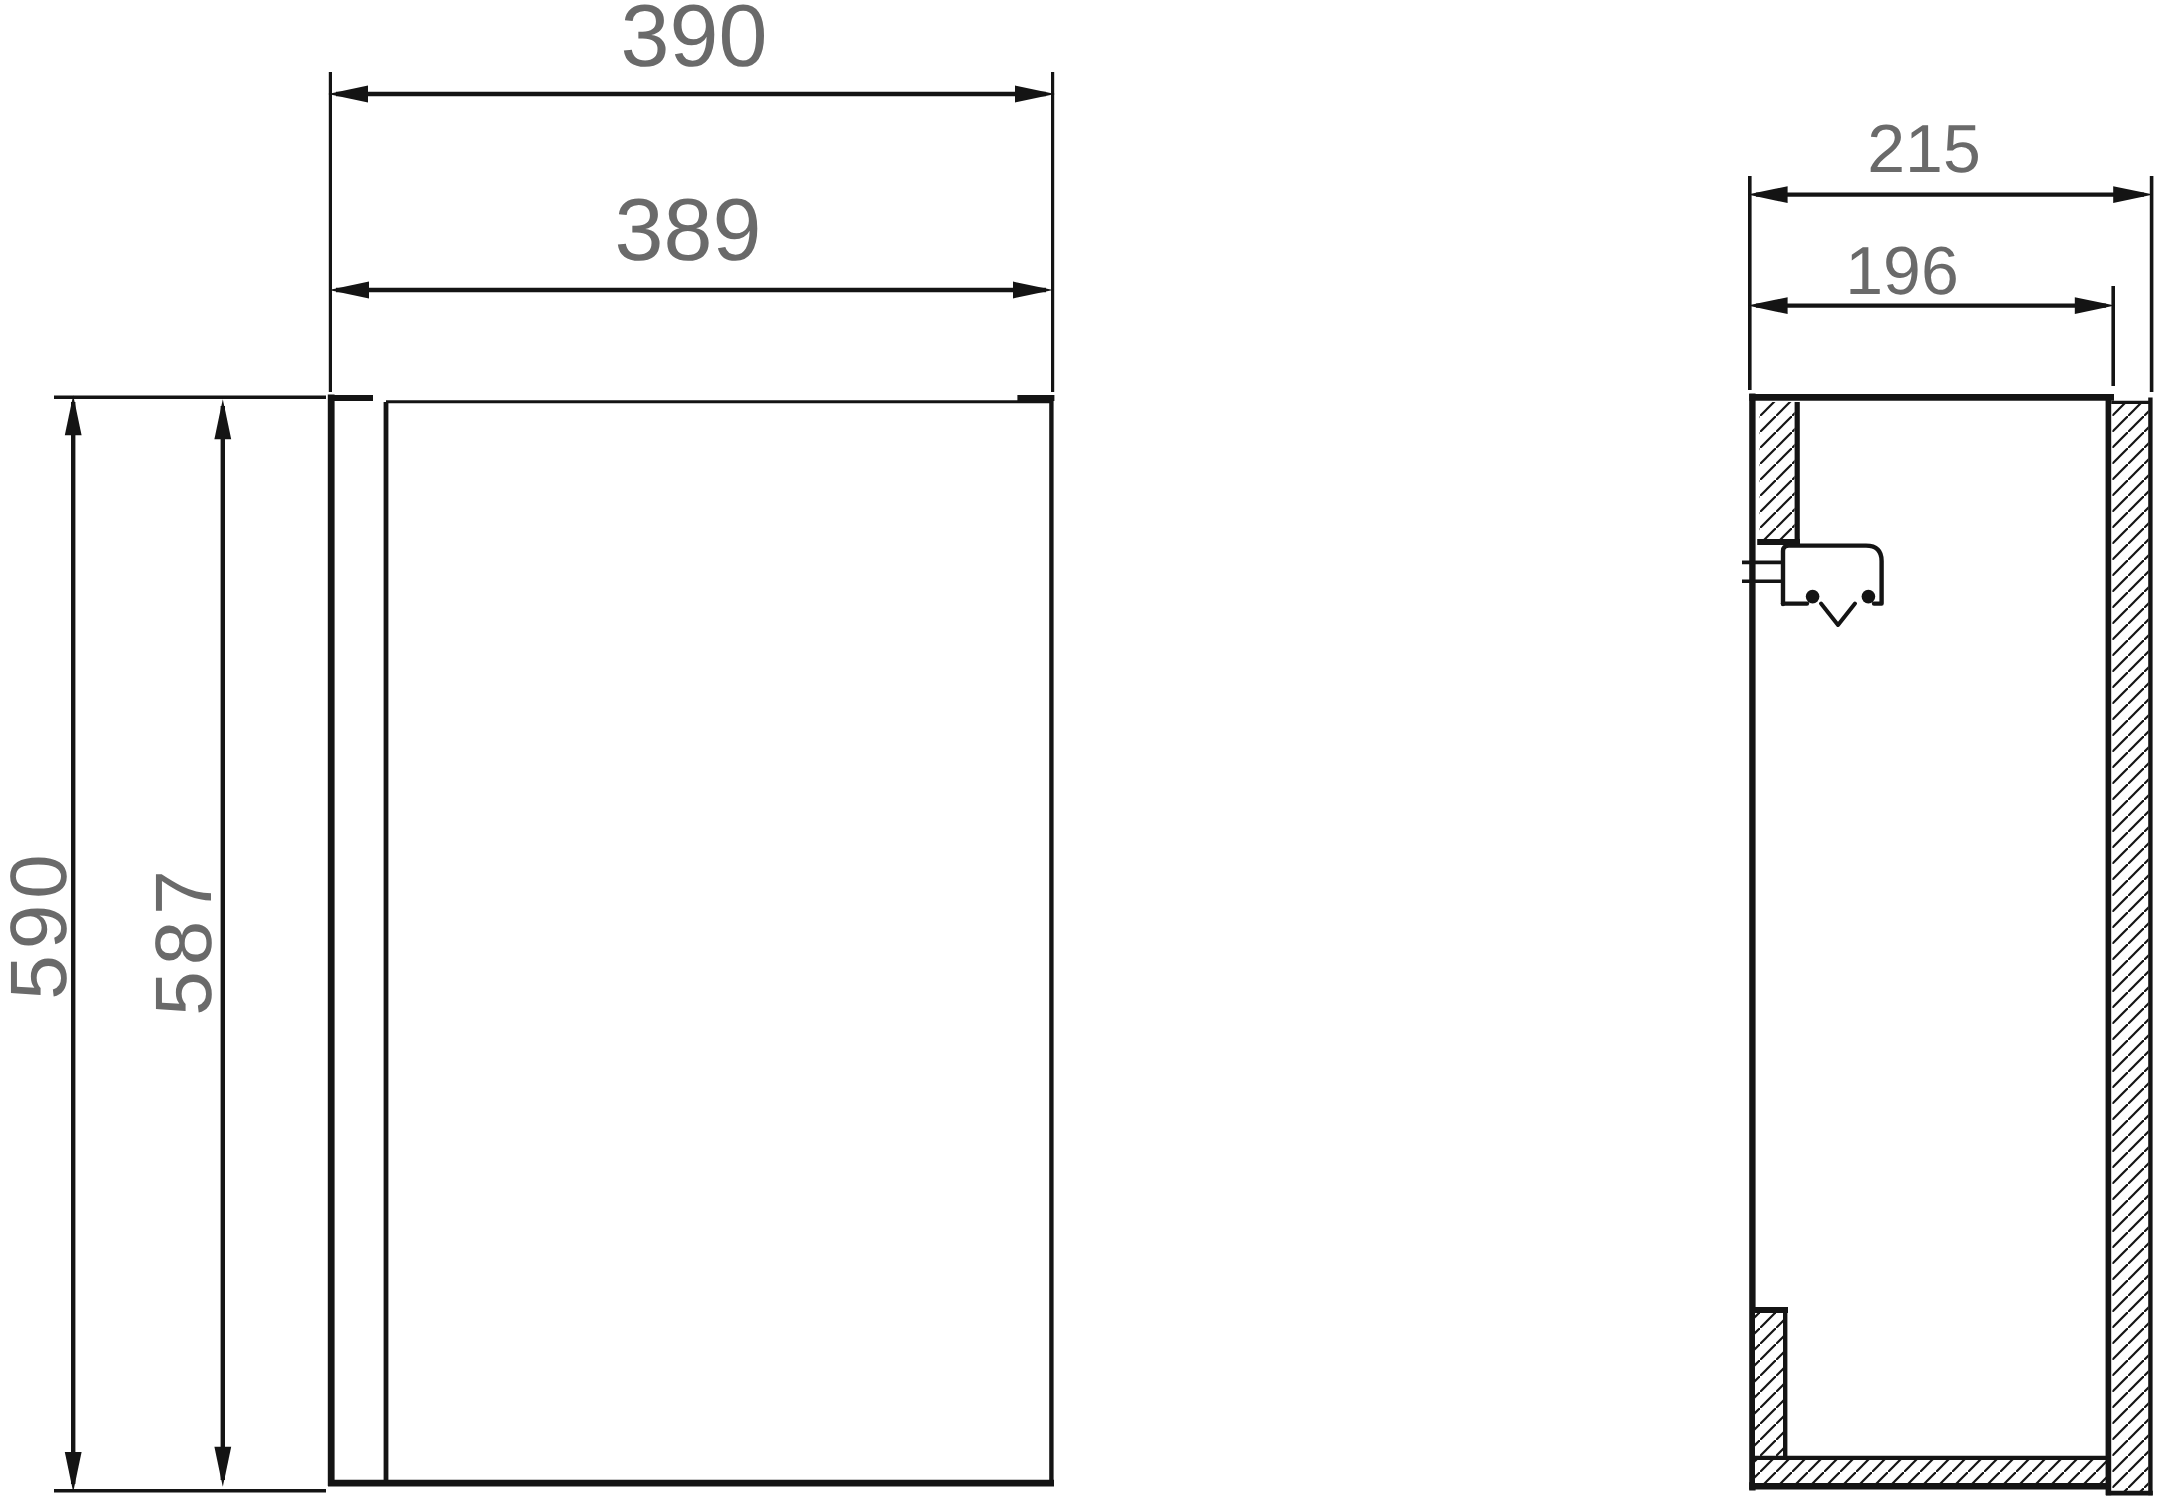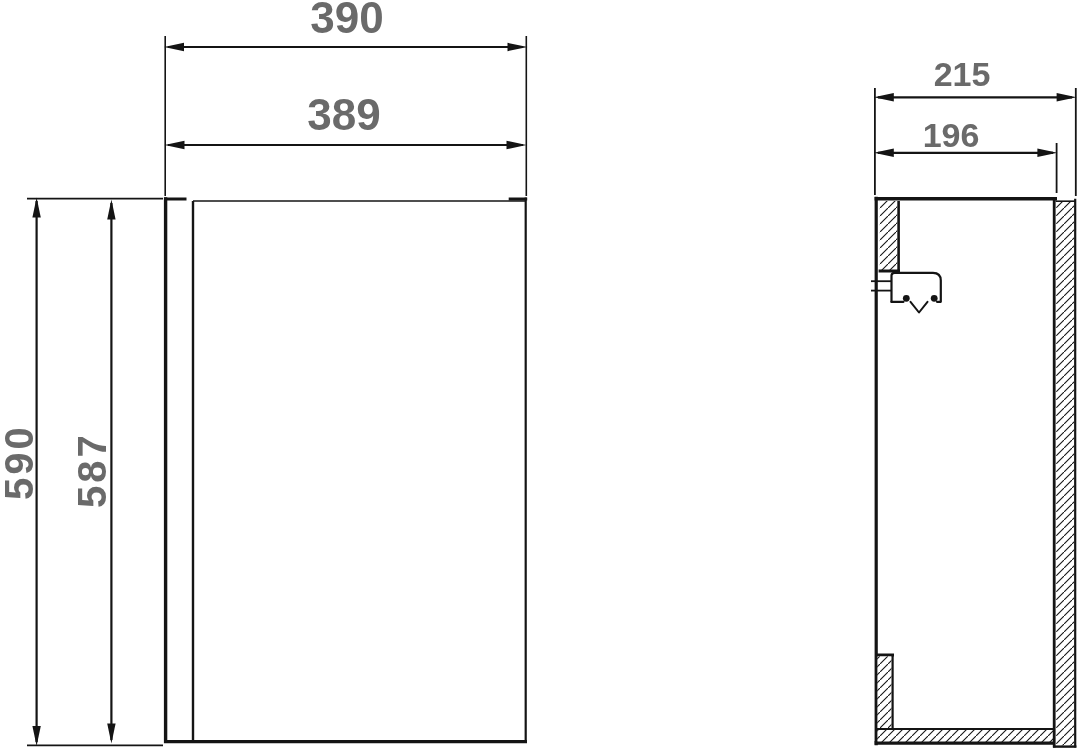--- a/index.html
+++ b/index.html
@@ -7,21 +7,20 @@
     padding: 0;
     background: #ffffff;
   }
   .sheet {
     position: relative;
     width: 1080px;
     height: 752px;
     background: #ffffff;
     overflow: hidden;
     font-family: "Liberation Sans", sans-serif;
-    font-weight: bold;
   }
   svg { display: block; }
   text.dim {
     fill: #6a6a6a;
     font-family: "Liberation Sans", sans-serif;
   }
   .dim-lg { font-size: 44px; }
   .dim-md { font-size: 34px; }
   .dim-rot { font-size: 40px; letter-spacing: 3px; }
   line, path { stroke: #141414; }

